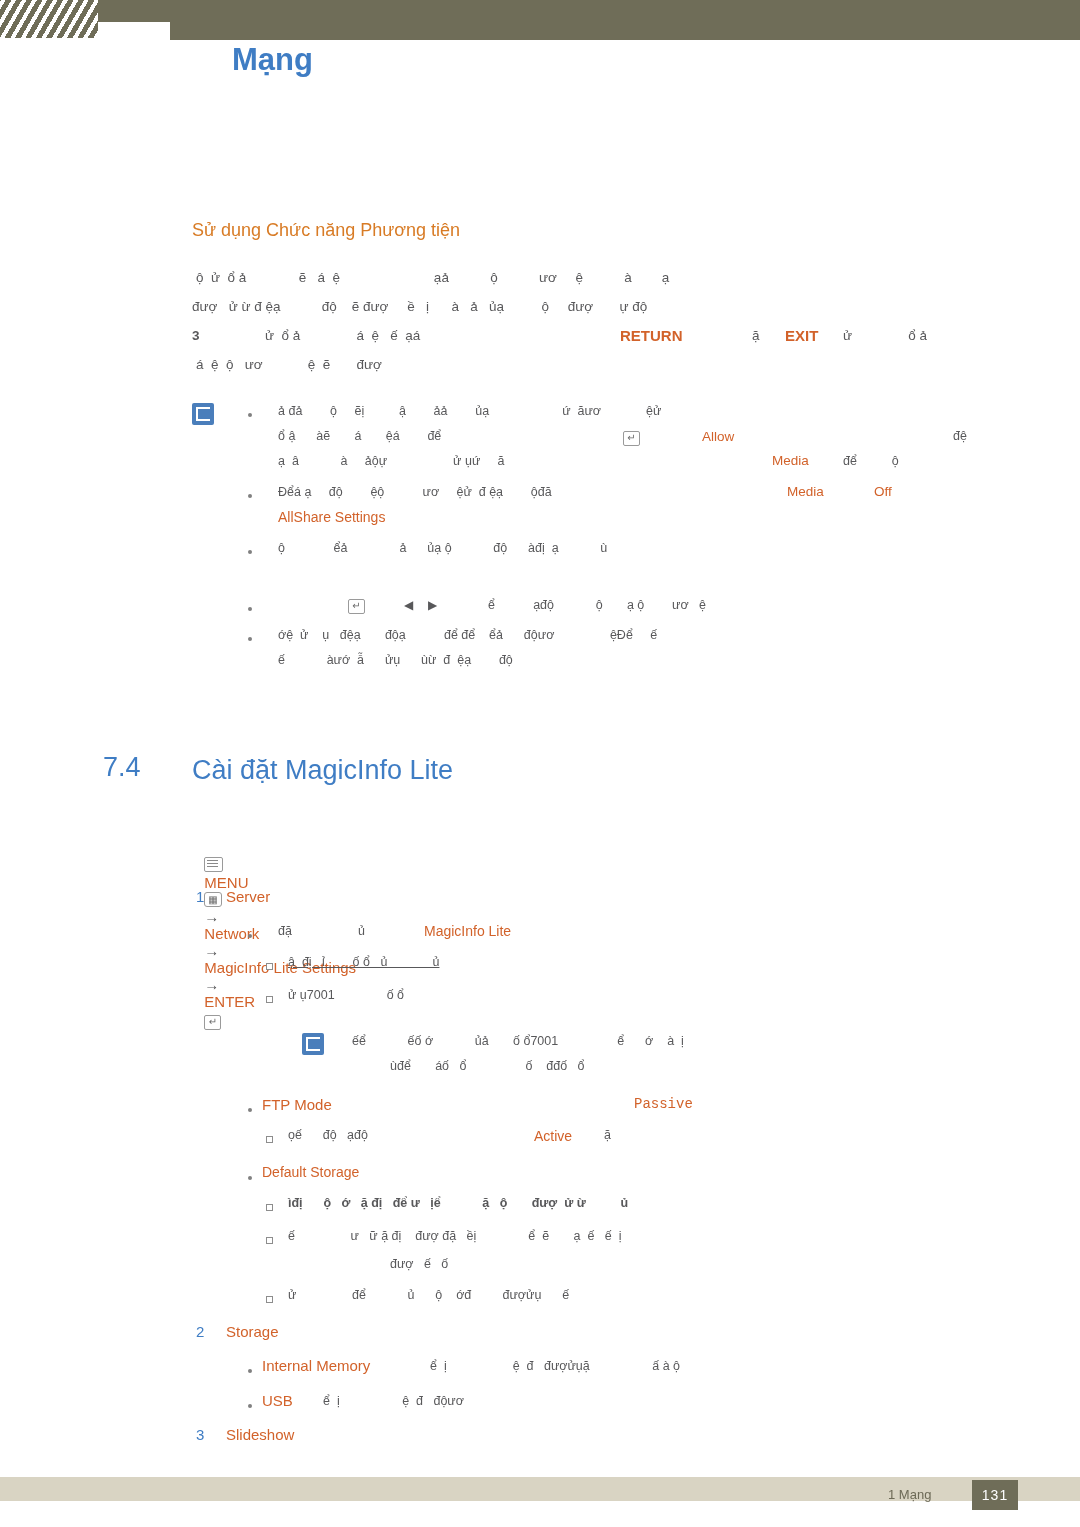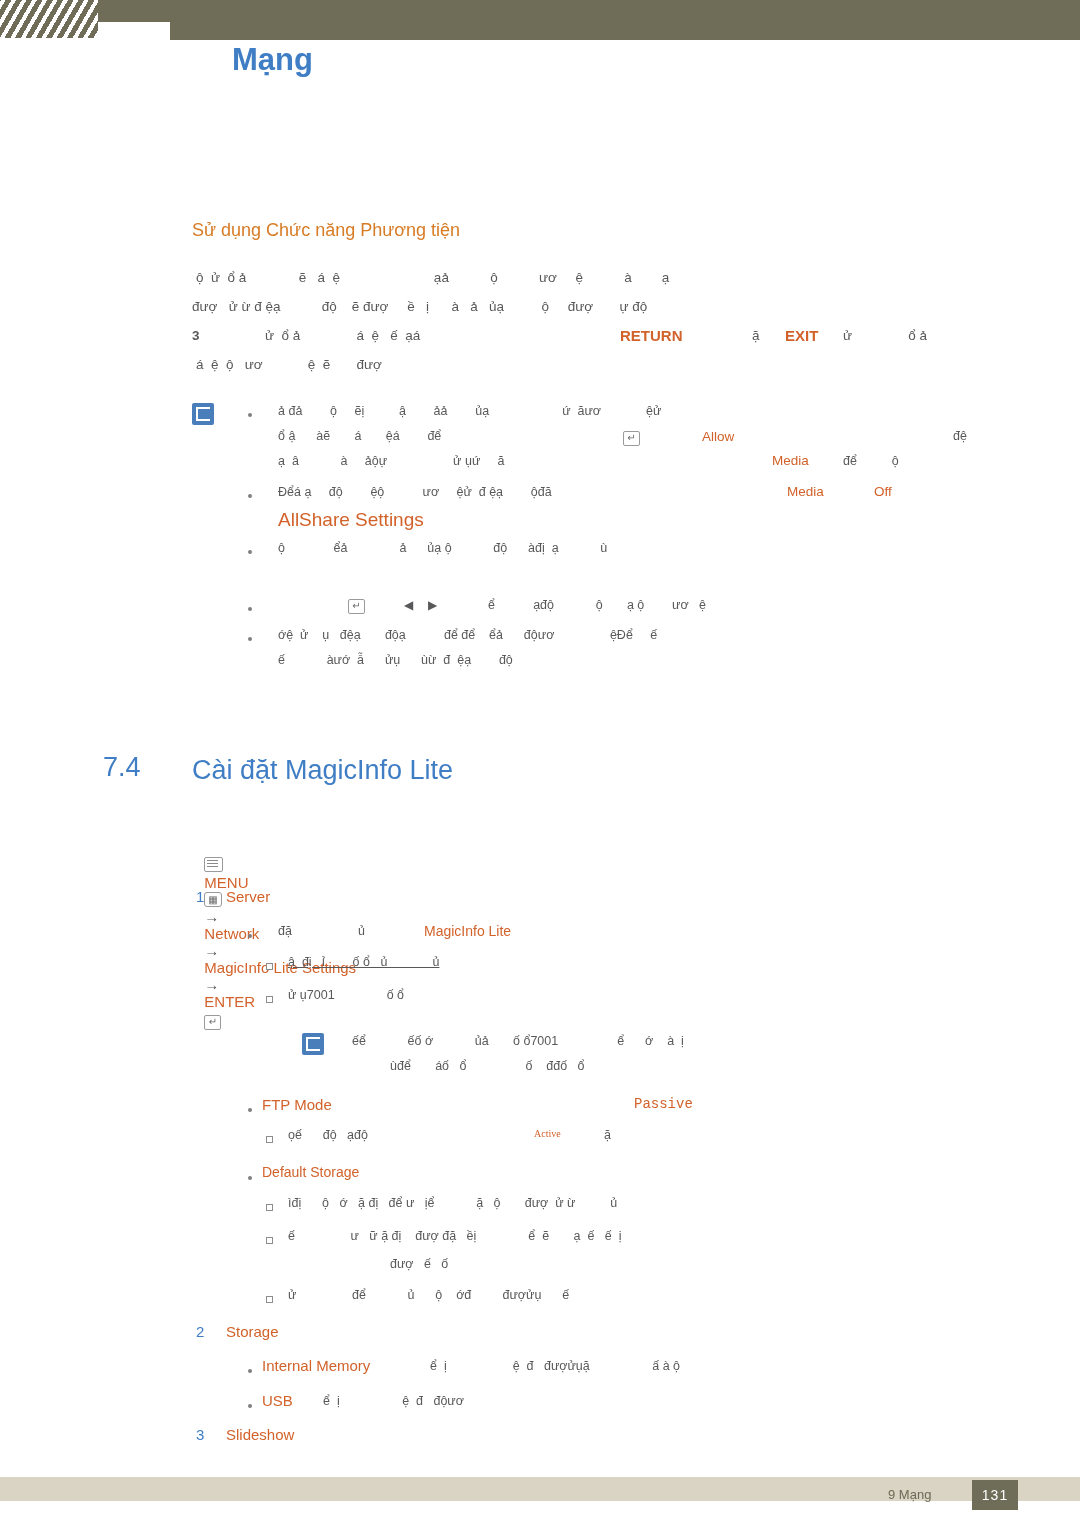--- a/index.html
+++ b/index.html
@@ -252,21 +252,21 @@
 <div class="tx sm orange" style="top:429px; left:702px; font-size:13.5px;">Allow</div>
 <div class="tx sm" style="top:429px; left:953px;">đệ</div>
 <div class="tx sm" style="top:454px; left:278px;">ạ  â            à     ảộự                   ử ụứ     ă</div>
 <div class="tx sm orange" style="top:453px; left:772px; font-size:13.5px;">Media</div>
 <div class="tx sm" style="top:454px; left:843px;">để          ộ</div>
 
 <div class="bullet" style="top:494px; left:248px;"></div>
 <div class="tx sm" style="top:485px; left:278px;">Đểá ạ     độ        ệộ           ươ     ệử  đ ệạ        ộđă</div>
 <div class="tx sm orange" style="top:484px; left:787px; font-size:13.5px;">Media</div>
 <div class="tx sm orange" style="top:484px; left:874px; font-size:13.5px;">Off</div>
-<div class="tx sm orange" style="top:509px; left:278px; font-size:19px;">AllShare Settings</div>
+<div class="tx sm orange" style="top:509px; left:278px; font-size:14px;">AllShare Settings</div>
 
 <div class="bullet" style="top:550px; left:248px;"></div>
 <div class="tx sm" style="top:541px; left:278px;">ộ              ểả               ả      ủạ ộ            độ      àđị  ạ            ù</div>
 
 <div class="bullet" style="top:607px; left:248px;"></div>
 <span class="enter-key" style="position:absolute; top:599px; left:348px;">↵</span>
 <span style="position:absolute; top:598px; left:404px; font-size:12px; color:#58585a;">◀</span>
 <span style="position:absolute; top:598px; left:428px; font-size:12px; color:#58585a;">▶</span>
 <div class="tx sm" style="top:598px; left:488px;">ể           ạđộ            ộ       ạ ộ        ươ   ệ</div>
 
@@ -303,28 +303,28 @@
 <div class="tx sm" style="top:988px; left:288px;">ử ụ7001               ố ổ</div>
 
 <div class="note-icon" style="top:1033px; left:302px;"></div>
 <div class="tx sm" style="top:1034px; left:352px;">ếể            ếố ớ            ủả       ố ổ7001                 ể      ớ    à  ị</div>
 <div class="tx sm" style="top:1059px; left:390px;">ùđể       áố   ổ                 ố    đđố   ổ</div>
 
 <div class="bullet" style="top:1108px; left:248px;"></div>
 <div class="tx orange" style="top:1096px; left:262px; font-size:15px;">FTP Mode</div>
 <div class="sqbullet" style="top:1136px; left:266px;"></div>
 <div class="tx sm" style="top:1128px; left:288px;">ọế      độ   ạđộ</div>
-<div class="tx orange" style="top:1128px; left:534px; font-size:10px;font-family:Liberation Serif, serif;">Active</div>
+<div class="tx orange" style="top:1128px; left:534px; font-size:14px;">Active</div>
 <div class="tx sm" style="top:1128px; left:604px;">ặ</div>
 <div class="tx orange" style="top:1096px; left:634px; font-size:14px;font-family:Liberation Mono, monospace;">Passive</div>
 
 <div class="bullet" style="top:1176px; left:248px;"></div>
 <div class="tx orange" style="top:1164px; left:262px; font-size:14px;">Default Storage</div>
 <div class="sqbullet" style="top:1204px; left:266px;"></div>
-<div class="tx sm" style="top:1196px; left:288px;">ìđị      ộ   ớ   ặ đị   để ư   ịể            ặ   ộ       đượ  ử ừ          ủ</div>
+<div class="tx sm" style="top:1196px; left:288px;font-weight:bold;">ìđị      ộ   ớ   ặ đị   để ư   ịể            ặ   ộ       đượ  ử ừ          ủ</div>
 <div class="sqbullet" style="top:1237px; left:266px;"></div>
 <div class="tx sm" style="top:1229px; left:288px;">ế                ư   ữ ặ đị    đượ đặ   ềị               ể  ẽ       ạ  ế   ế  ị</div>
 <div class="tx sm" style="top:1257px; left:390px;">đượ   ế   ố</div>
 <div class="sqbullet" style="top:1296px; left:266px;"></div>
 <div class="tx sm" style="top:1288px; left:288px;">ử                để            ủ      ộ    ớđ         đượửụ      ế</div>
 
 <div class="listnum" style="top:1323px; left:196px;">2</div>
 <div class="listlabel" style="top:1323px; left:226px;">Storage</div>
 
 <div class="bullet" style="top:1369px; left:248px;"></div>
@@ -332,14 +332,14 @@
 <div class="tx sm" style="top:1359px; left:430px;">ể  ị                   ệ  đ   đượửụặ                  ấ à ộ</div>
 
 <div class="bullet" style="top:1404px; left:248px;"></div>
 <div class="tx orange" style="top:1392px; left:262px; font-size:15px;">USB</div>
 <div class="tx sm" style="top:1394px; left:323px;">ể  ị                  ệ  đ   độươ</div>
 
 <div class="listnum" style="top:1426px; left:196px;">3</div>
 <div class="listlabel" style="top:1426px; left:226px;">Slideshow</div>
 
 <div class="footer-band"></div>
-<div class="footer-text">9 Mạng</div>
+<div class="footer-text">1 Mạng</div>
 <div class="footer-page">131</div>
 
 </body></html>

